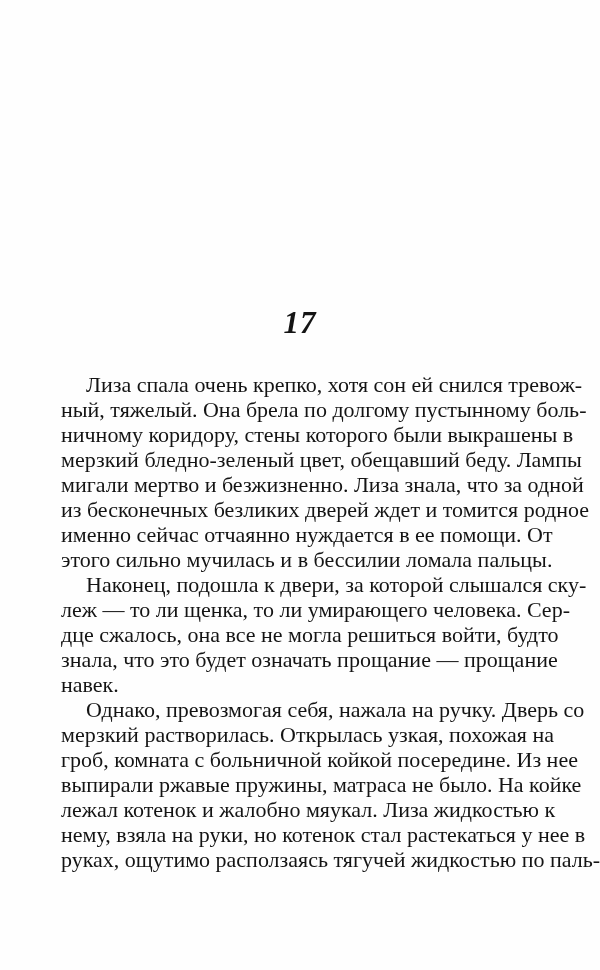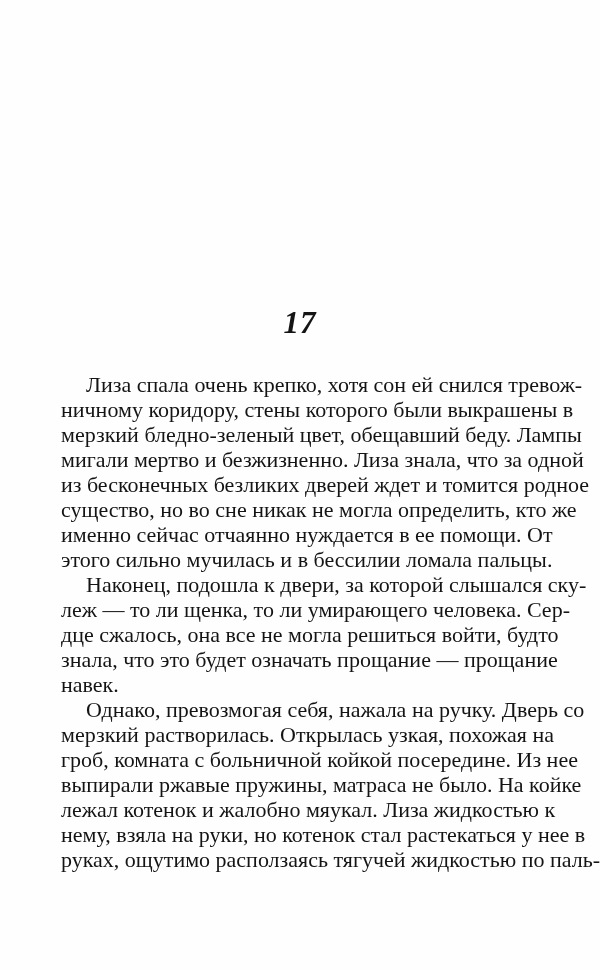--- a/index.html
+++ b/index.html
@@ -51,25 +51,25 @@
 <body>
 
 <div class="book-page">
 
   <div class="chapter-number">17</div>
 
   <div class="text-block">
 
     <div class="paragraph">
       <div class="line indent">Лиза спала очень крепко, хотя сон ей снился тревож-</div>
+      <div class="line">ный, тяжелый. Она брела по долгому пустынному боль-</div>
       <div class="line">ничному коридору, стены которого были выкрашены в</div>
       <div class="line">мерзкий бледно-зеленый цвет, обещавший беду. Лампы</div>
       <div class="line">мигали мертво и безжизненно. Лиза знала, что за одной</div>
       <div class="line">из бесконечных безликих дверей ждет и томится родное</div>
-      <div class="line">существо, но во сне никак не могла определить, кто же</div>
       <div class="line">именно сейчас отчаянно нуждается в ее помощи. От</div>
       <div class="line endline">этого сильно мучилась и в бессилии ломала пальцы.</div>
     </div>
 
     <div class="paragraph">
       <div class="line indent">Наконец, подошла к двери, за которой слышался ску-</div>
       <div class="line">леж — то ли щенка, то ли умирающего человека. Сер-</div>
       <div class="line">дце сжалось, она все не могла решиться войти, будто</div>
       <div class="line">знала, что это будет означать прощание — прощание</div>
       <div class="line endline">навек.</div>

